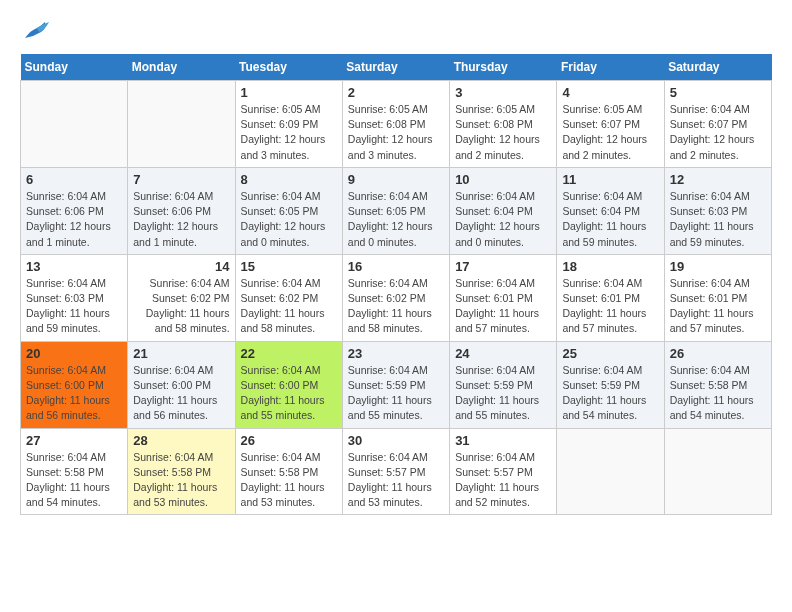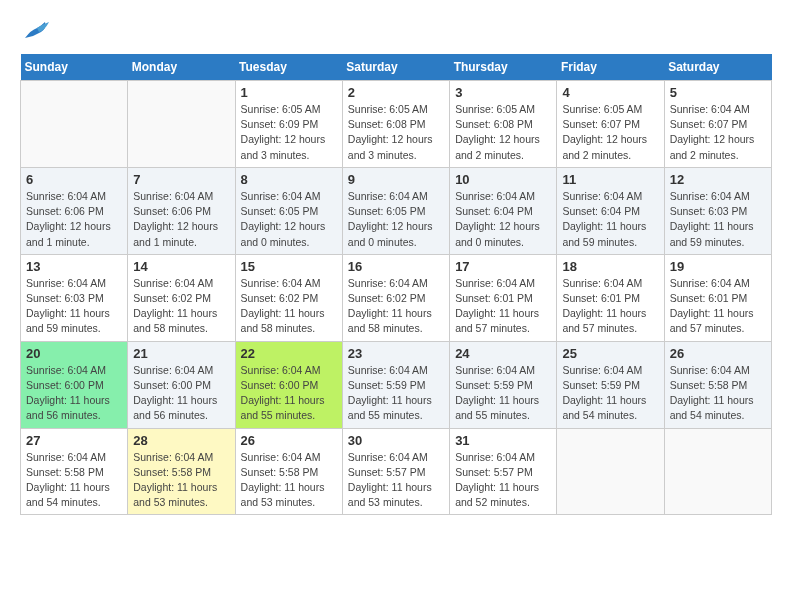--- a/index.html
+++ b/index.html
@@ -202,21 +202,21 @@
         </td>
       </tr>
       <tr>
         <td style="background: rgb(255, 255, 255); margin-left: 36px;">
           <span class="day-num">13</span>
           <div class="day-detail" style="white-space: pre-line;">Sunrise: 6:04 AM
 Sunset: 6:03 PM
 Daylight: 11 hours
 and 59 minutes.</div>
         </td>
-        <td style="background: rgb(255, 255, 255);">
+        <td style="background: rgb(255, 255, 255); text-align: right;">
           <span class="day-num">14</span>
           <div class="day-detail" style="white-space: pre-line;">Sunrise: 6:04 AM
 Sunset: 6:02 PM
 Daylight: 11 hours
 and 58 minutes.</div>
         </td>
         <td style="background: rgb(255, 255, 255);">
           <span class="day-num">15</span>
           <div class="day-detail" style="white-space: pre-line;">Sunrise: 6:04 AM
 Sunset: 6:02 PM
@@ -246,21 +246,21 @@
         </td>
         <td style="background: rgb(255, 255, 255);">
           <span class="day-num">19</span>
           <div class="day-detail" style="white-space: pre-line;">Sunrise: 6:04 AM
 Sunset: 6:01 PM
 Daylight: 11 hours
 and 57 minutes.</div>
         </td>
       </tr>
       <tr>
-        <td style="background: #86efac;">
+        <td style="background: #f97316;">
           <span class="day-num">20</span>
           <div class="day-detail" style="white-space: pre-line;">Sunrise: 6:04 AM
 Sunset: 6:00 PM
 Daylight: 11 hours
 and 56 minutes.</div>
         </td>
         <td style="background: rgb(240, 244, 248);">
           <span class="day-num">21</span>
           <div class="day-detail" style="white-space: pre-line;">Sunrise: 6:04 AM
 Sunset: 6:00 PM

